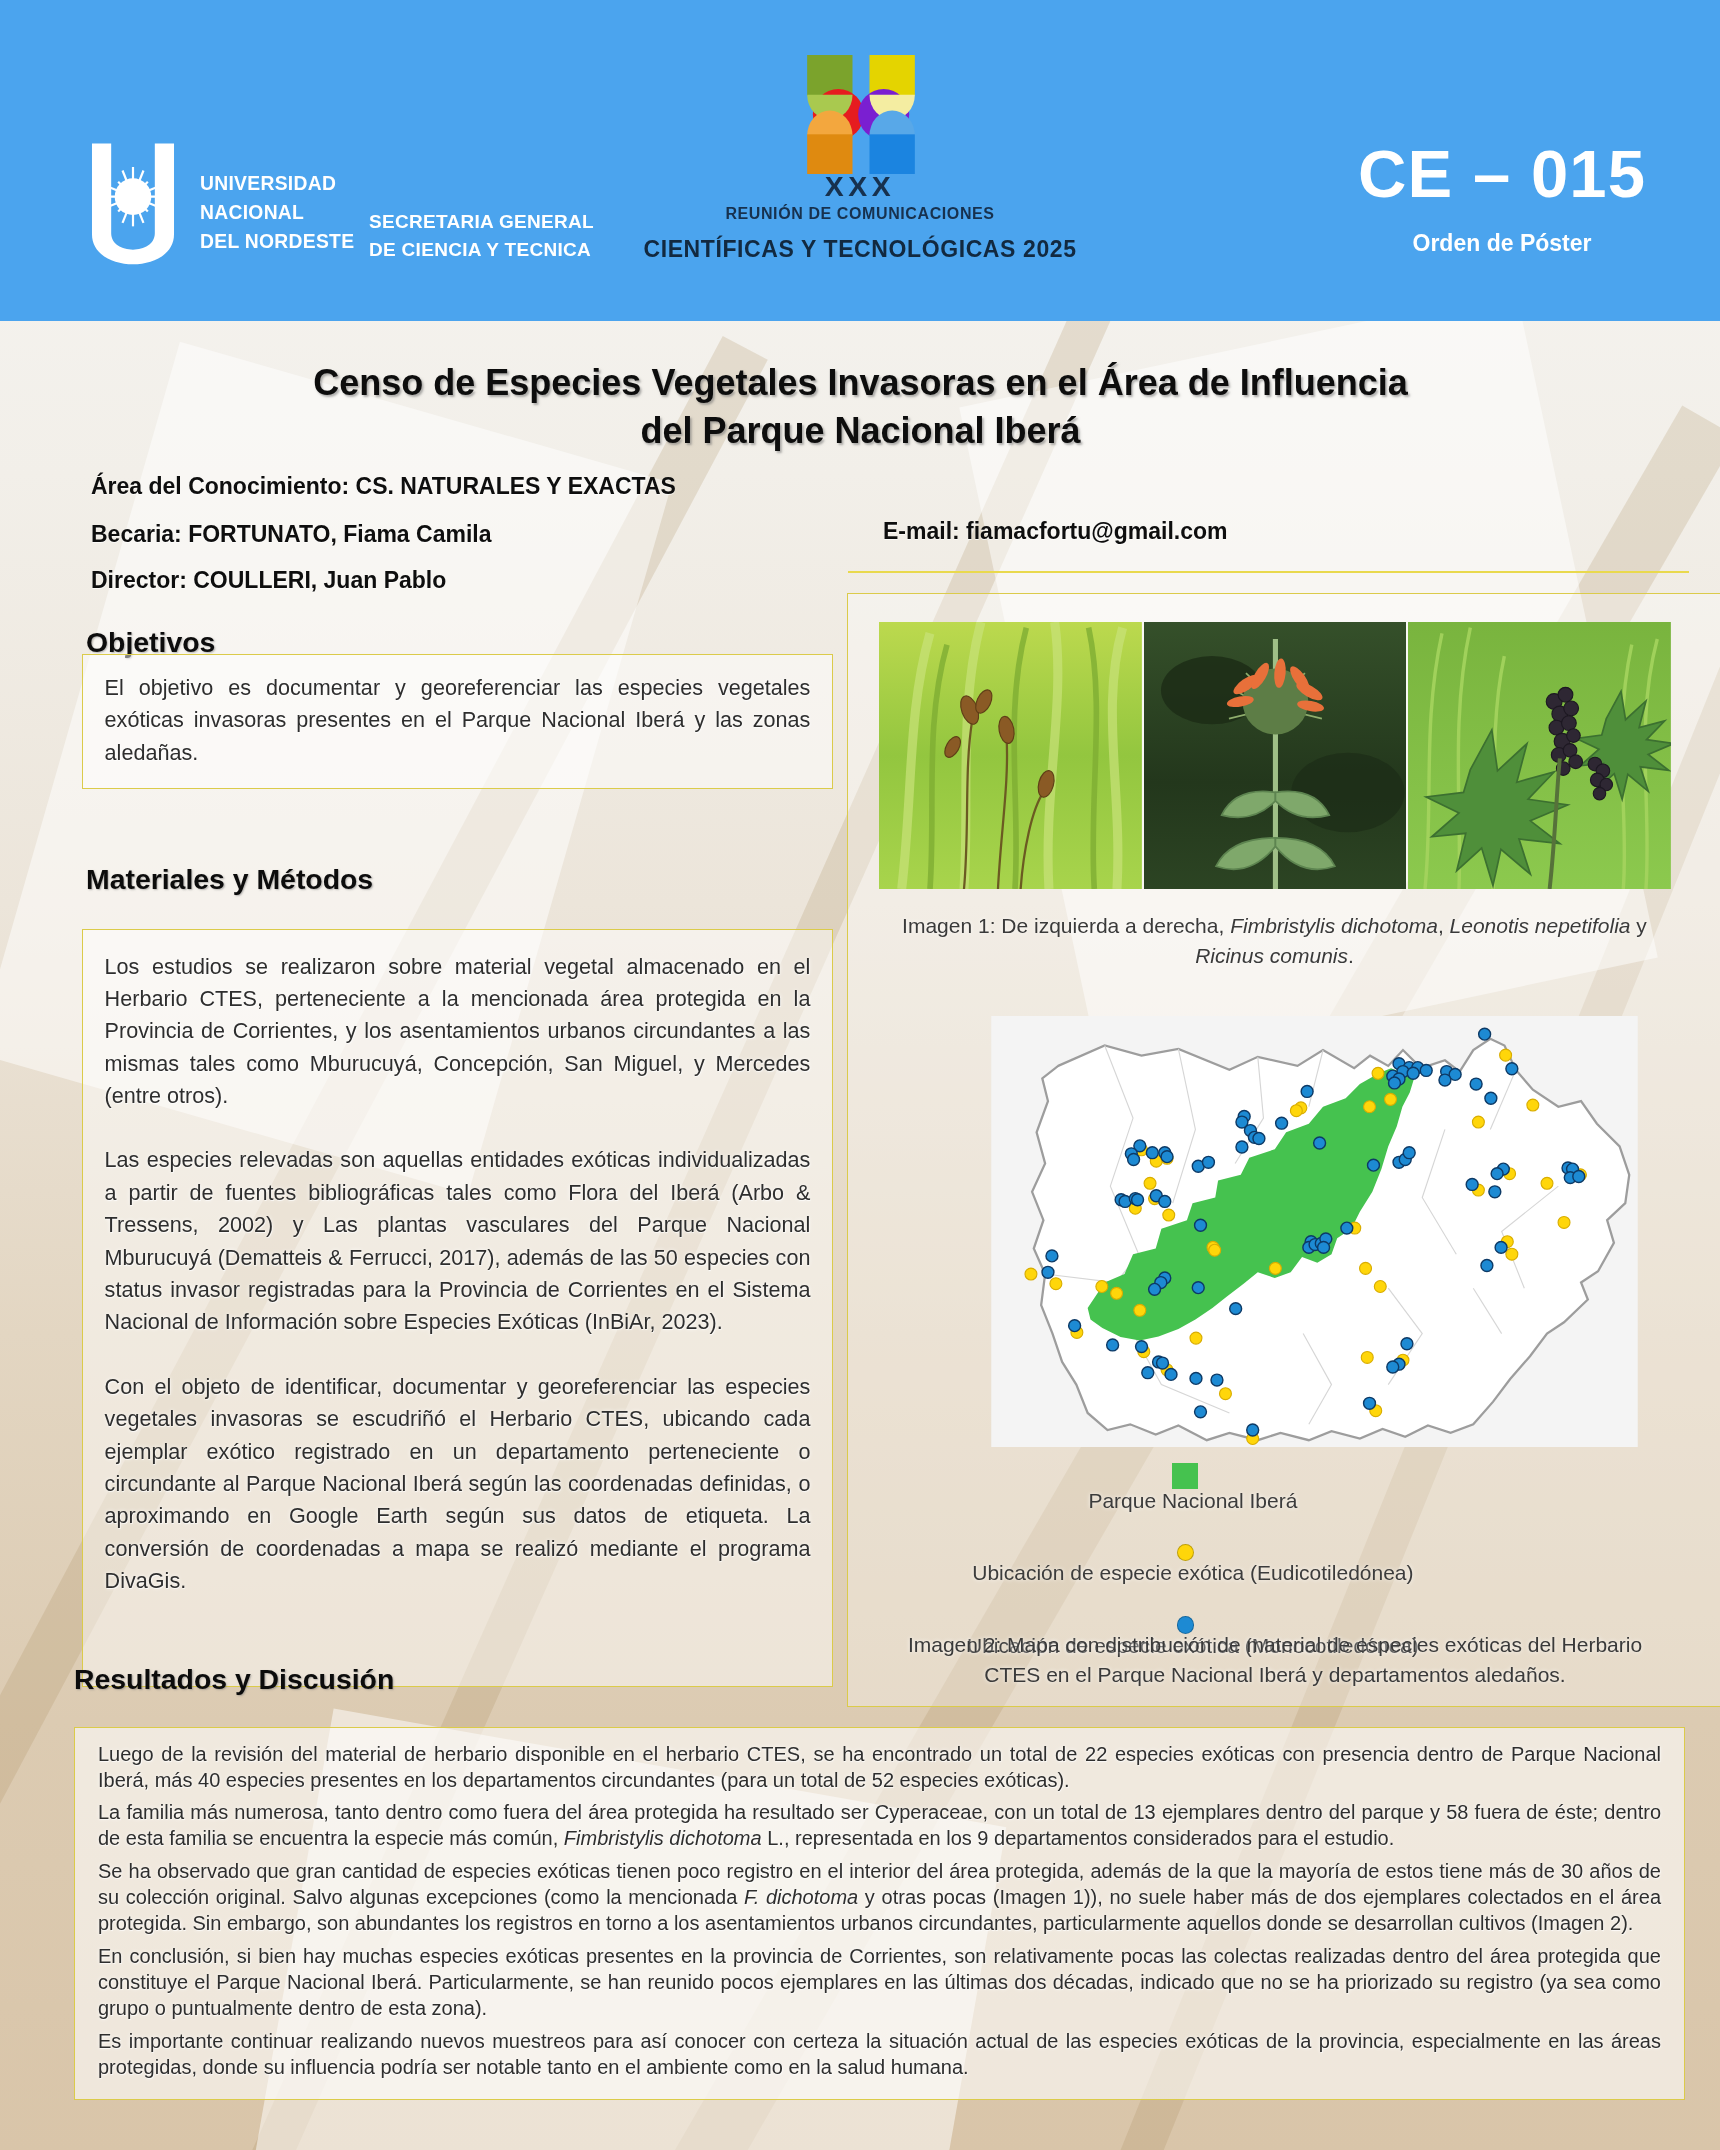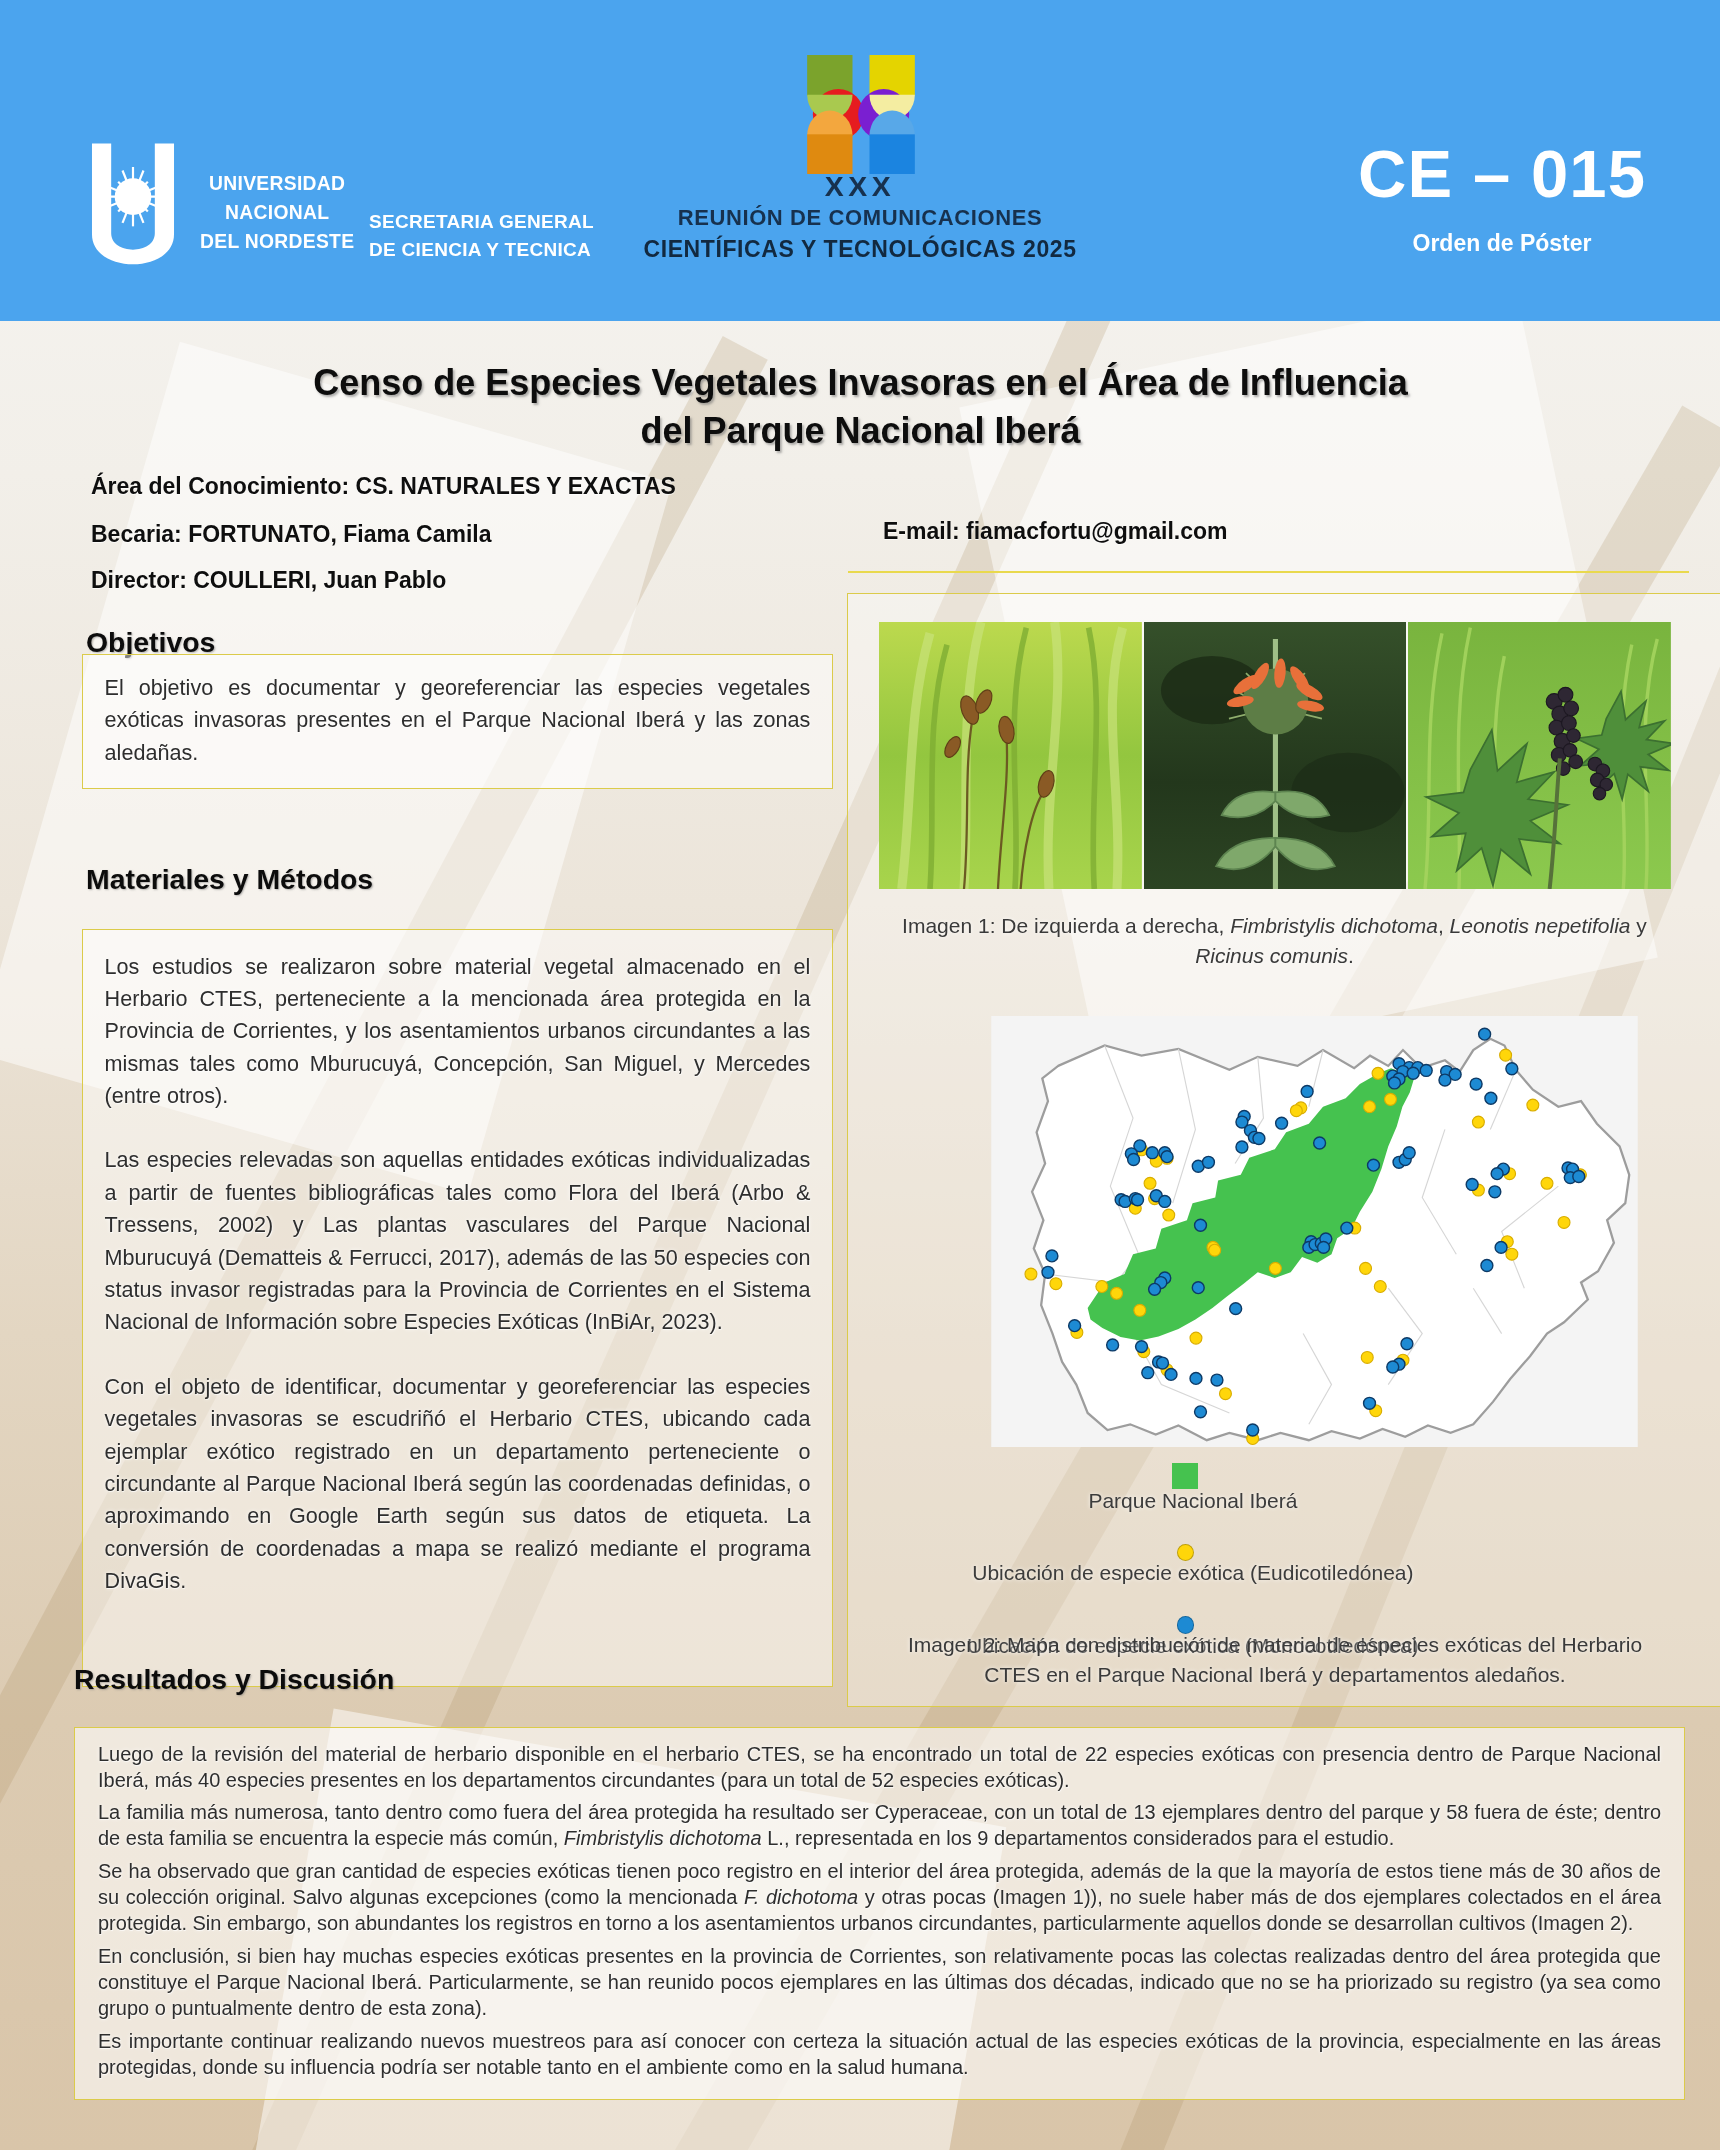--- a/index.html
+++ b/index.html
@@ -7,26 +7,26 @@
     position:relative;width:1721px;height:2151px;overflow:hidden;
     font-family:"Liberation Sans","DejaVu Sans",sans-serif;
     background:linear-gradient(180deg,#f7f6f4 0%,#f2efe9 22%,#ece5da 42%,#e3d6c2 62%,#dccbb2 80%,#d9c5a9 100%);
   }
   
   .band{position:absolute;background:rgba(166,133,84,.20);pointer-events:none;}
   .sheet{position:absolute;background:rgba(255,255,255,.50);pointer-events:none;}
   
   .topbar{position:absolute;left:0;top:0;width:1721px;height:321px;background:#4ba4ee;}
   .unne-logo{position:absolute;left:85px;top:117px;width:96px;height:196px;}
-  .univ-name{position:absolute;left:200px;top:170px;color:#fff;font-weight:bold;font-size:19.3px;line-height:1.5;letter-spacing:0.3px;text-align:center;}
+  .univ-name{position:absolute;left:200px;top:170px;color:#fff;font-weight:bold;font-size:19.3px;line-height:1.5;letter-spacing:0.3px;}
   .secretaria{position:absolute;left:369px;top:208px;color:#fff;font-weight:bold;font-size:19px;line-height:1.45;letter-spacing:0.3px;}
   .event-logo{position:absolute;left:807px;top:55px;width:108px;height:119px;}
   .event-text{position:absolute;left:604px;top:0;width:512px;text-align:center;color:#17314e;}
   .event-xxx{position:absolute;left:0;right:0;top:170px;font-size:28.4px;font-weight:bold;letter-spacing:4.6px;}
-  .event-l1{position:absolute;left:0;right:0;top:205px;font-size:22px;font-weight:600;letter-spacing:0.6px;}
+  .event-l1{position:absolute;left:0;right:0;top:205px;font-size:16px;font-weight:600;letter-spacing:0.6px;}
   .event-l2{position:absolute;left:0;right:0;top:236px;font-size:23px;font-weight:bold;letter-spacing:0.6px;color:#122940;}
   .ce-block{position:absolute;left:1320px;top:0;width:364px;text-align:center;color:#fff;}
   .ce-code{position:absolute;left:0;right:0;top:135px;font-size:67px;font-weight:bold;letter-spacing:1.1px;}
   .ce-order{position:absolute;left:0;right:0;top:230px;font-size:23px;font-weight:bold;}
   
   .title-l1,.title-l2{position:absolute;left:0;width:1721px;text-align:center;font-weight:bold;color:#0d0d0d;
      text-shadow:1.7px 1.7px 2.3px rgba(110,110,110,.55);font-size:36px;}
   .title-l1{top:362px;}
   .title-l2{top:410px;}
   .meta{position:absolute;font-size:23px;font-weight:bold;color:#0e0e0e;text-shadow:0 0.6px 0 rgba(255,255,255,.7);}

